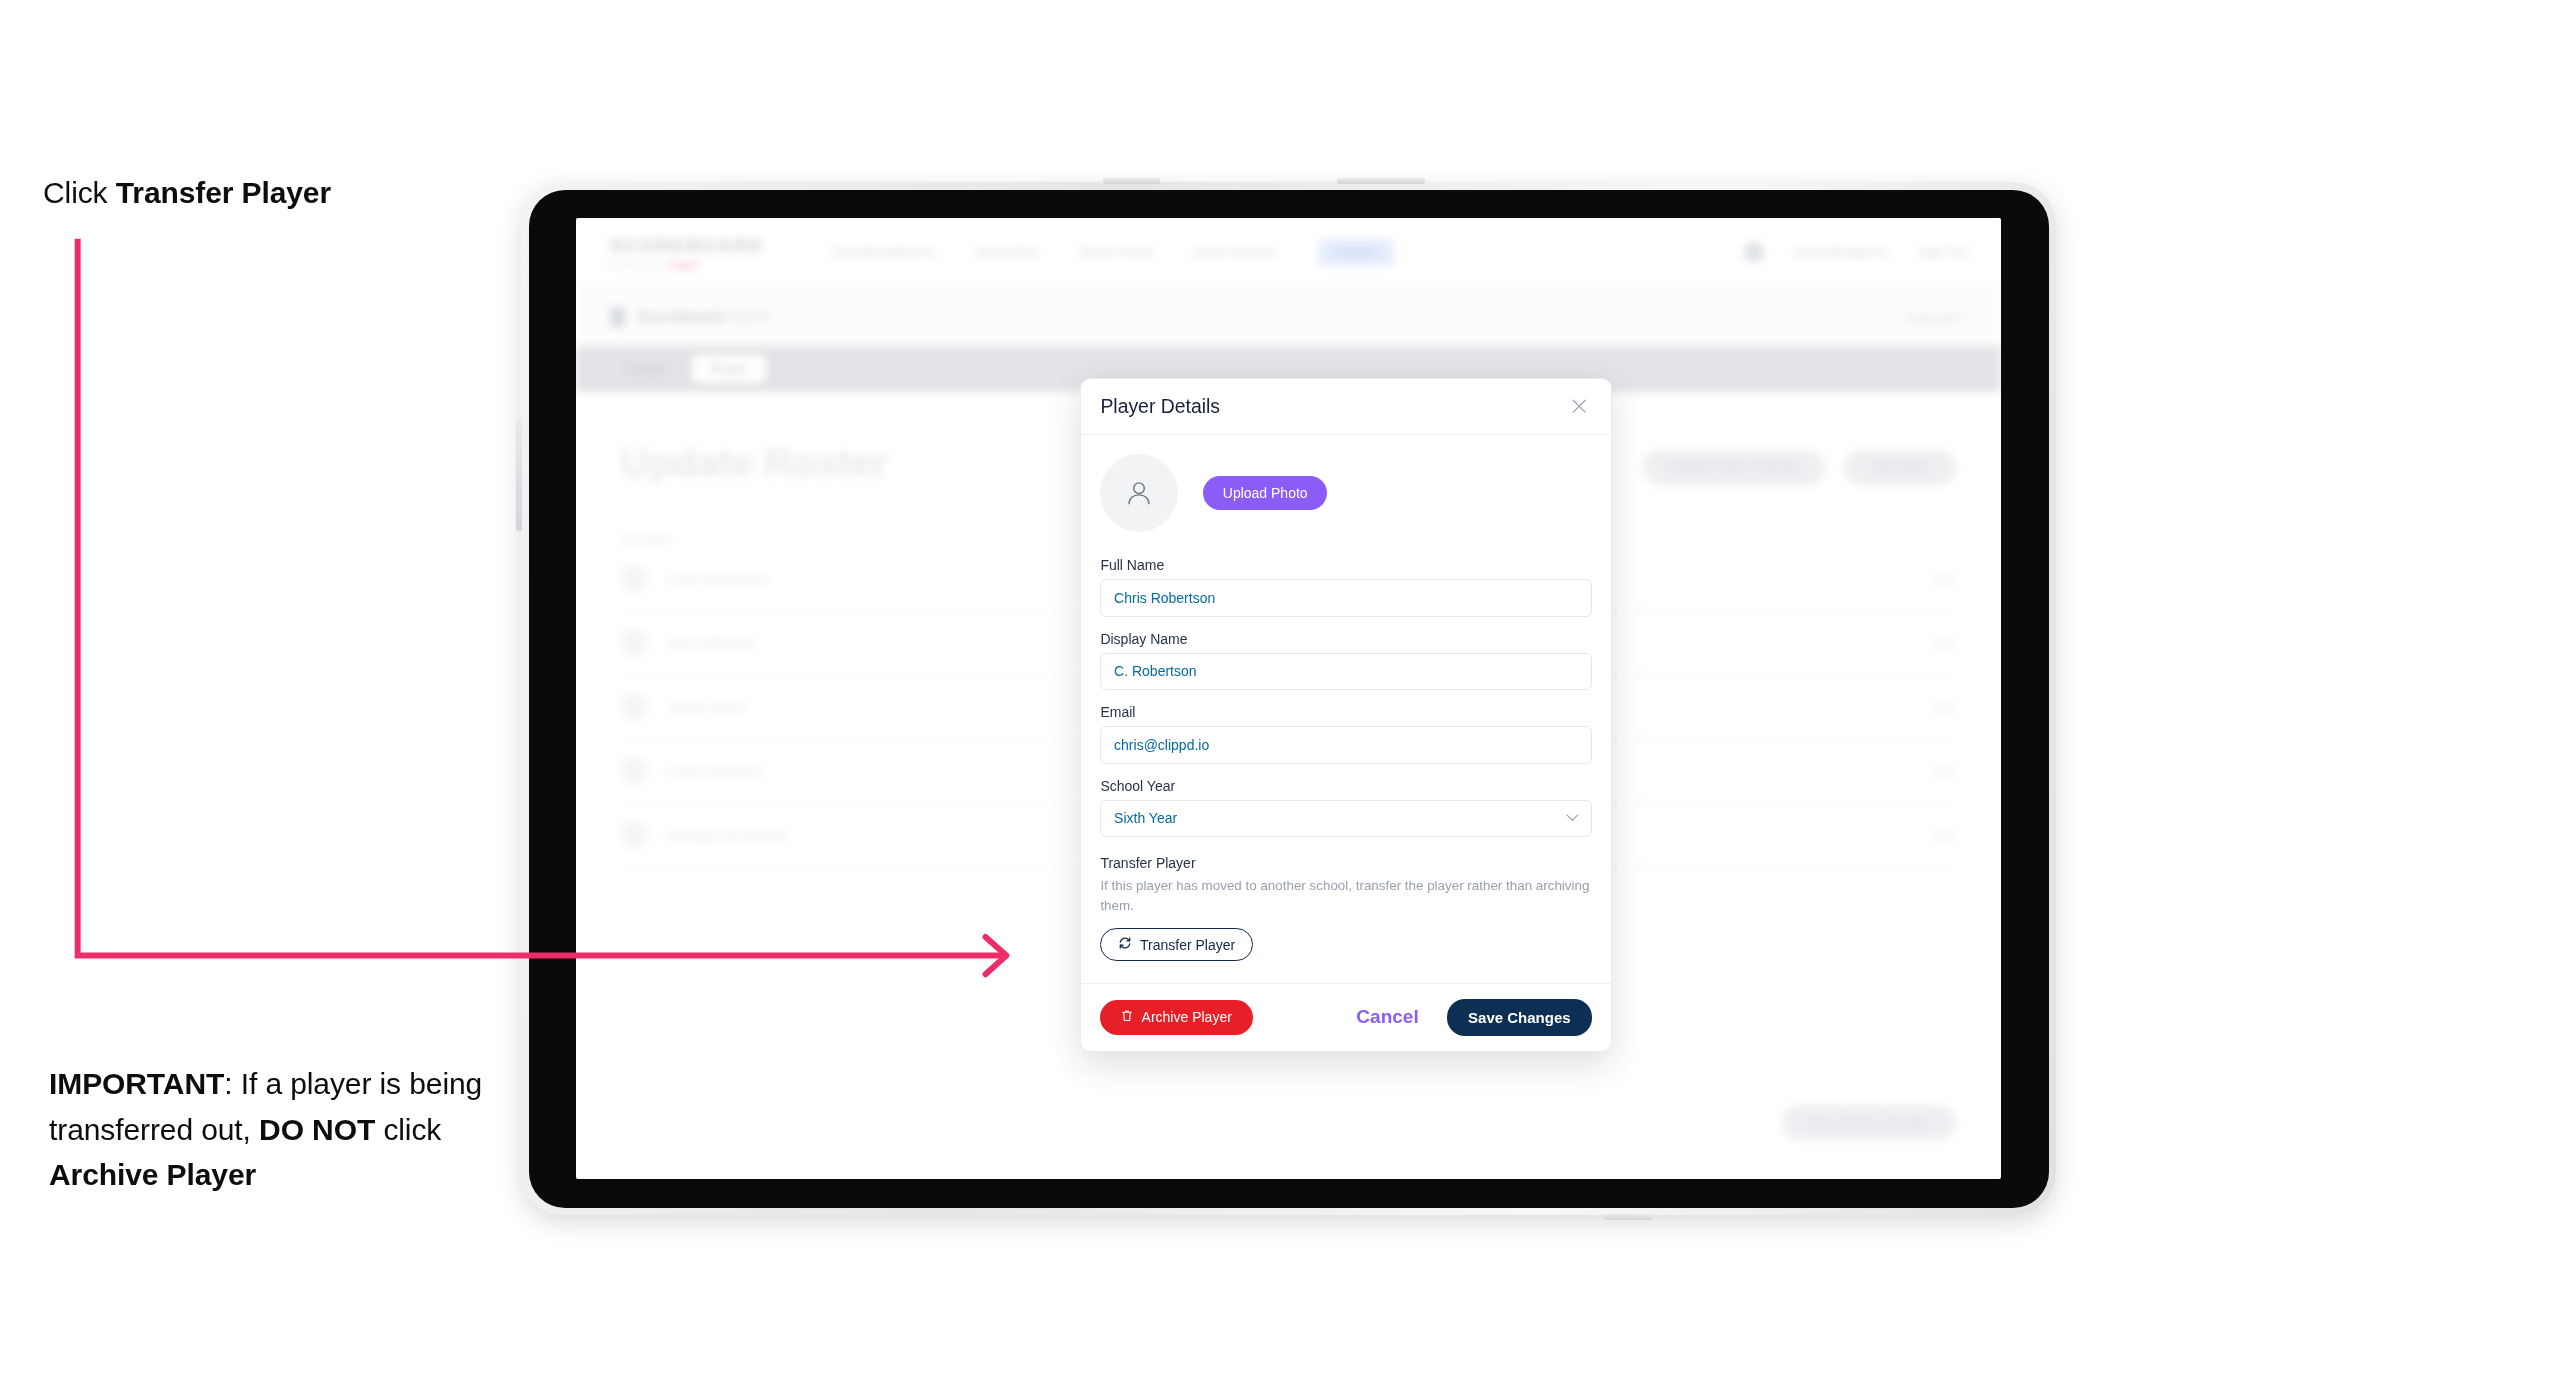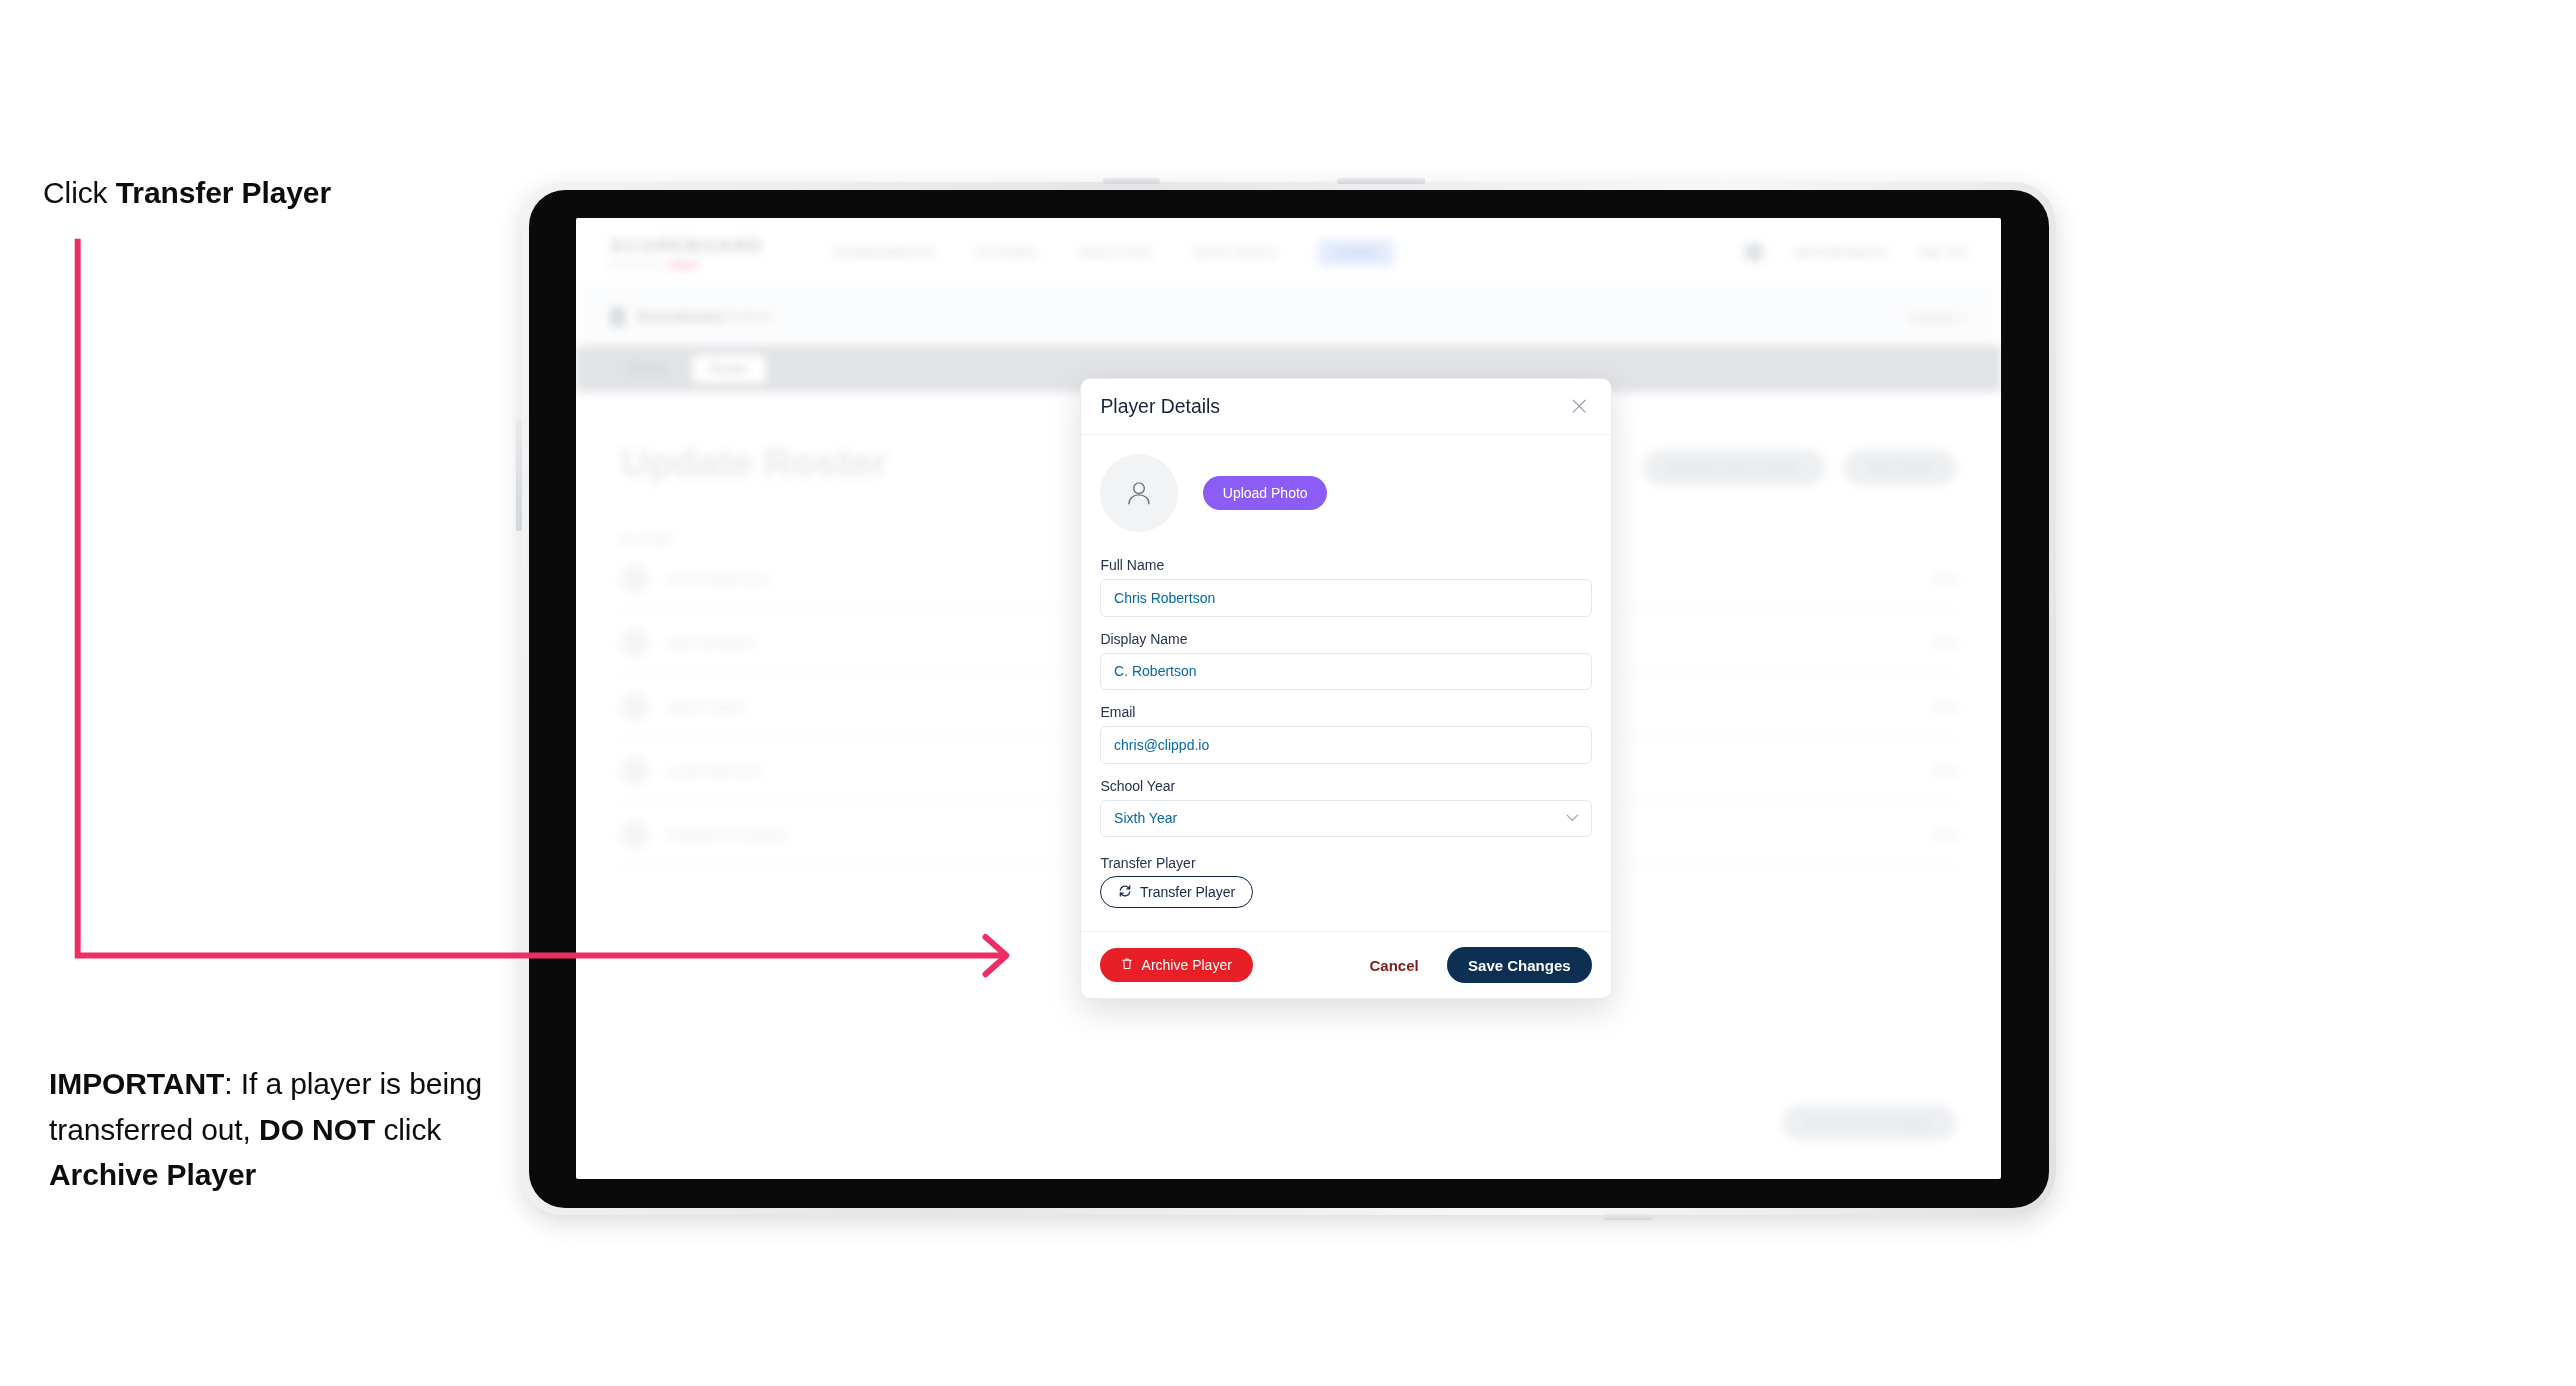--- a/index.html
+++ b/index.html
@@ -233,22 +233,22 @@
   }
   .archive-btn {
     display: inline-flex; align-items: center; gap: 8.2px;
     background: #e81f26; color: #ffffff;
     border: none; border-radius: 18px; padding: 9px 21px;
     font-size: 14px; cursor: pointer;
     font-family: "Liberation Sans", sans-serif;
   }
   .footer-right { margin-left: auto; display: flex; align-items: center; gap: 22.4px; }
   .cancel-btn {
-    background: none; border: none; font-size: 15px;
-    color: #7f1d1d; font-weight: bold; cursor: pointer;
+    background: none; border: none; font-size: 19px;
+    color: #8b5cf6; font-weight: bold; cursor: pointer;
     font-family: "Liberation Sans", sans-serif;
   }
   .save-btn {
     background: #0d2f54; color: #ffffff; border: none;
     border-radius: 18px; padding: 9.7px 21px; font-size: 15px;
     font-weight: bold; cursor: pointer;
     font-family: "Liberation Sans", sans-serif;
   }
 </style>
 </head>
@@ -379,20 +379,21 @@
             <span class="chev">
               <svg width="12.7" height="8.2" viewBox="0 0 17 11" fill="none">
                 <path d="M1.5 1.5 L8.5 8.5 L15.5 1.5" stroke="#9aa2ae" stroke-width="1.6" stroke-linecap="round" stroke-linejoin="round"></path>
               </svg>
             </span>
           </div>
         </div>
 
         <div class="transfer-block">
           <div class="transfer-title">Transfer Player</div>
+          <div class="transfer-desc">If this player has moved to another school, transfer the player rather than archiving them.</div>
           <button class="transfer-btn">
             <span>
               <svg width="14" height="14" viewBox="0 0 19 19" fill="none">
                 <path d="M3 8.2a6.5 6.5 0 0 1 11-3.4l1.6 1.6" stroke="#11294a" stroke-width="1.7" stroke-linecap="round" stroke-linejoin="round"></path>
                 <path d="M16 10.8a6.5 6.5 0 0 1-11 3.4l-1.6-1.6" stroke="#11294a" stroke-width="1.7" stroke-linecap="round" stroke-linejoin="round"></path>
                 <path d="M15.9 2.6v3.9h-3.9" stroke="#11294a" stroke-width="1.7" stroke-linecap="round" stroke-linejoin="round"></path>
                 <path d="M3.1 16.4v-3.9h3.9" stroke="#11294a" stroke-width="1.7" stroke-linecap="round" stroke-linejoin="round"></path>
               </svg>
             </span>
             <span>Transfer Player</span>

